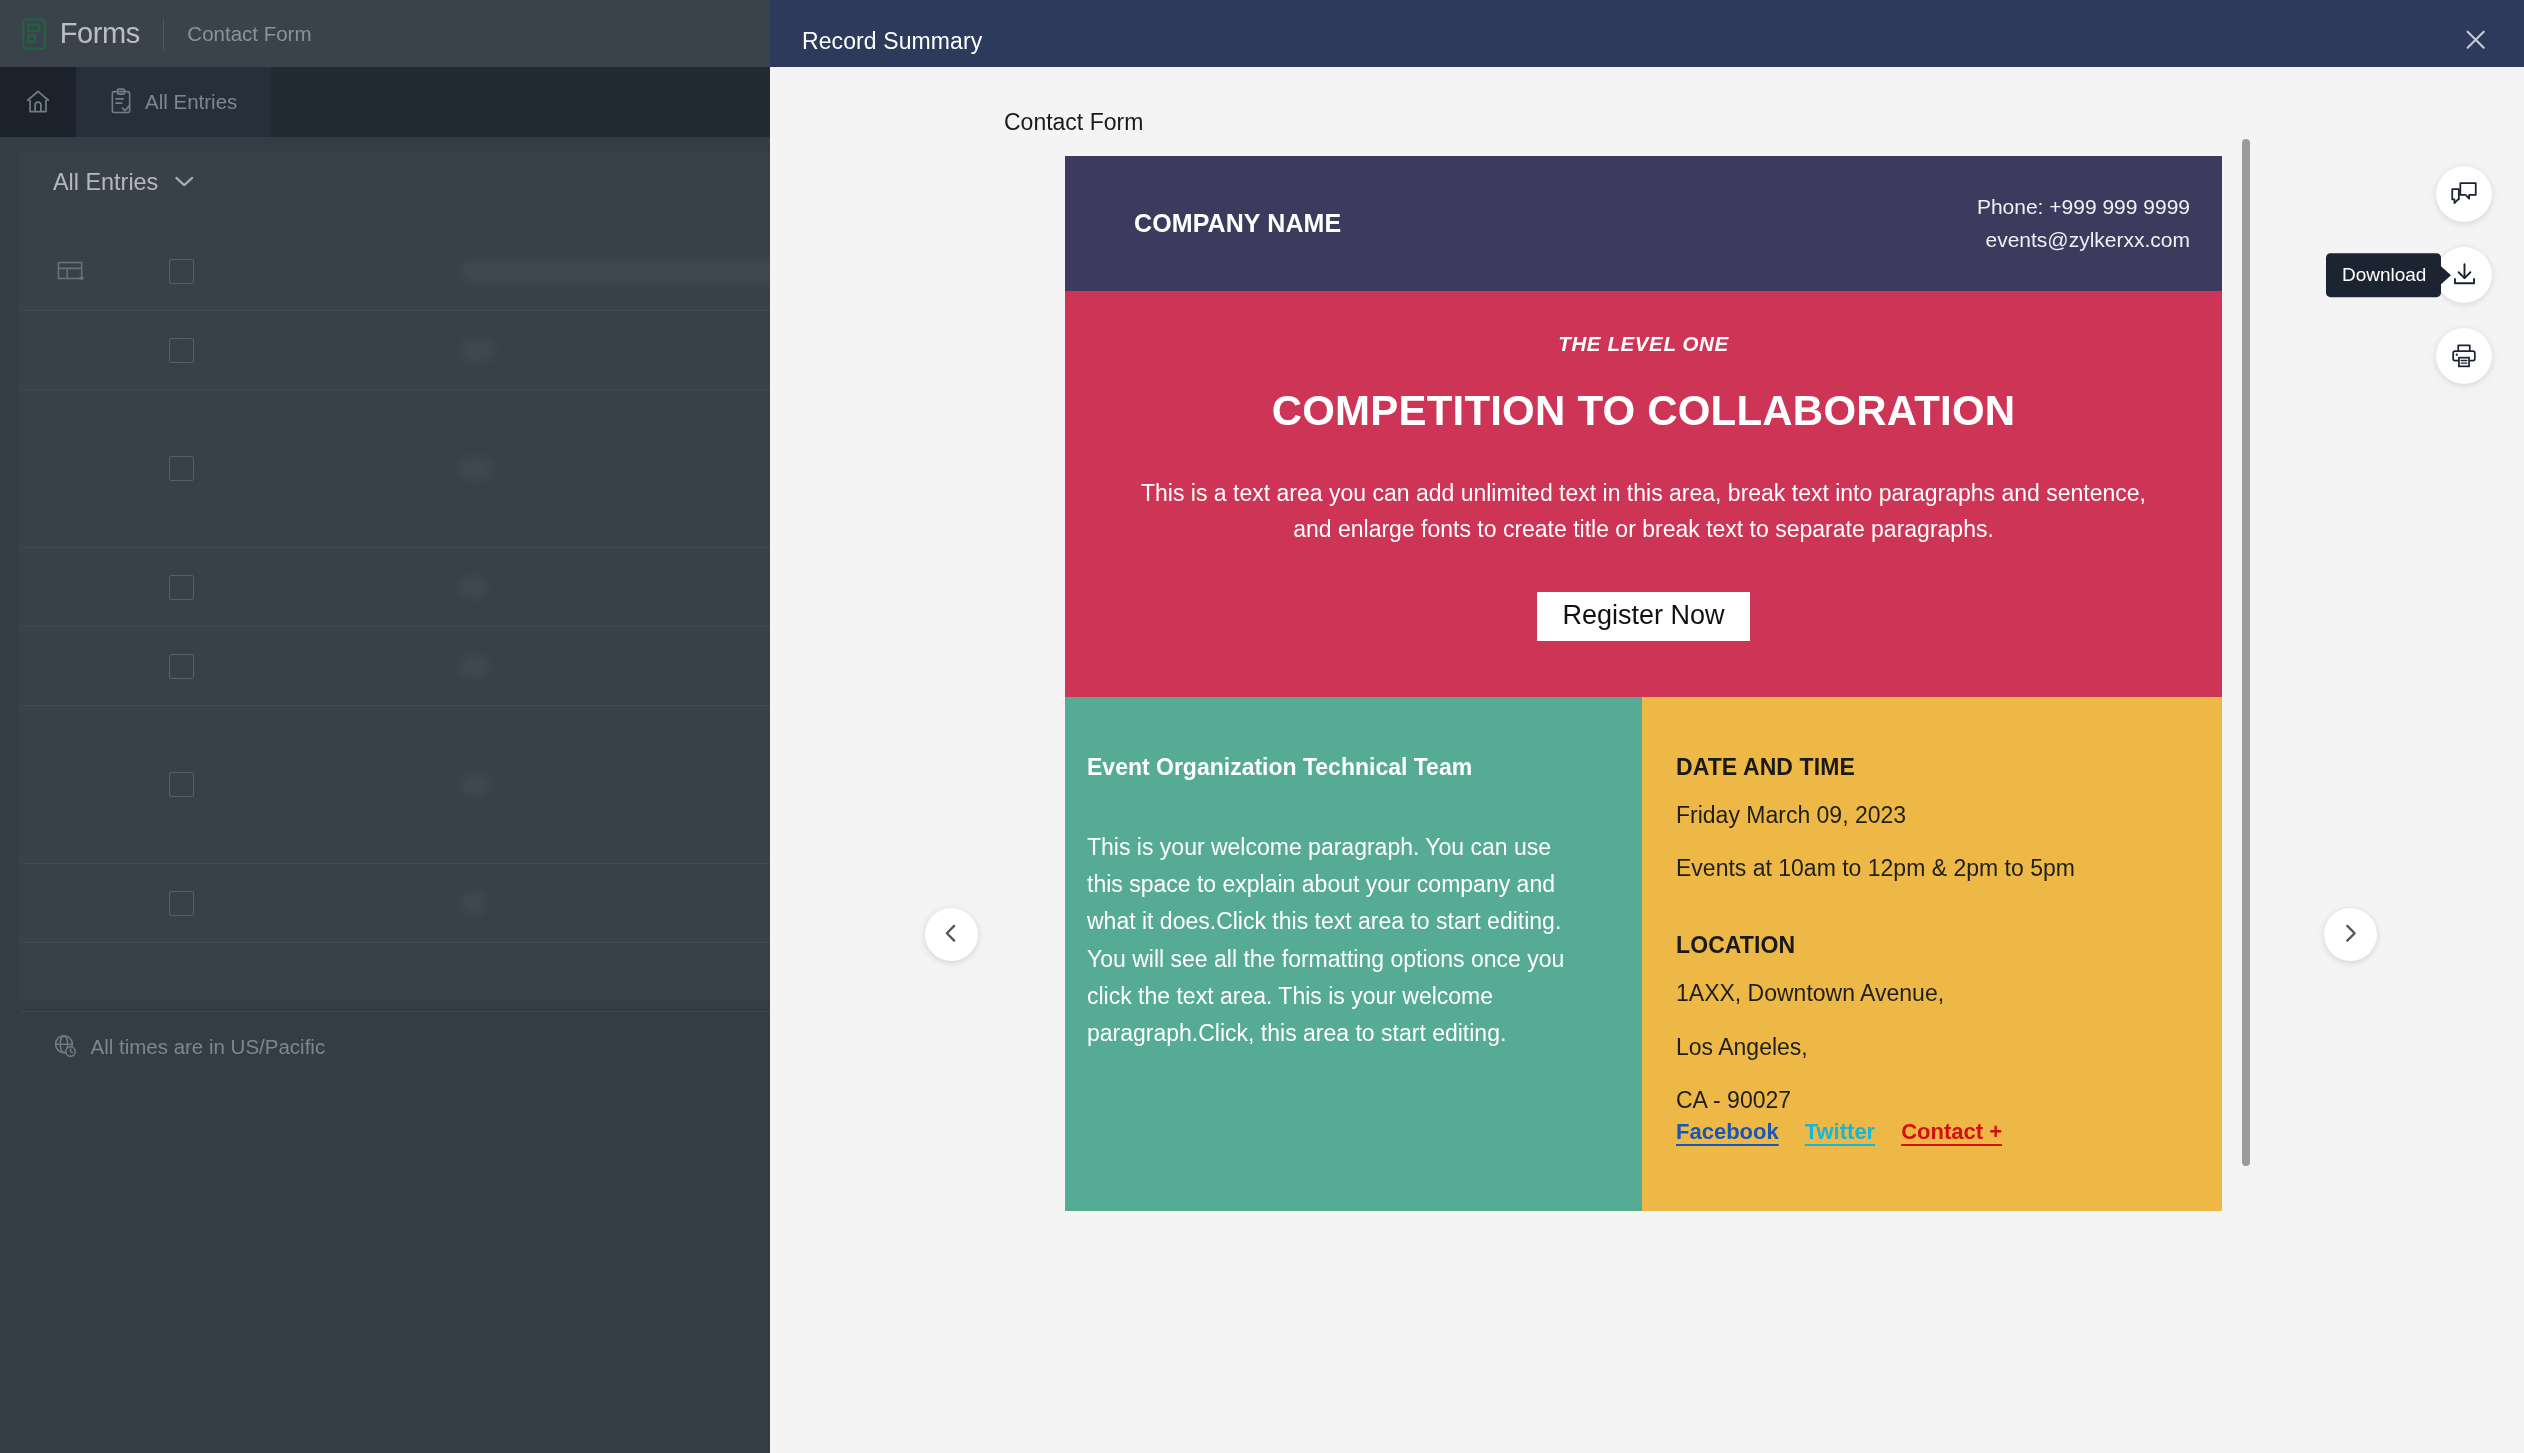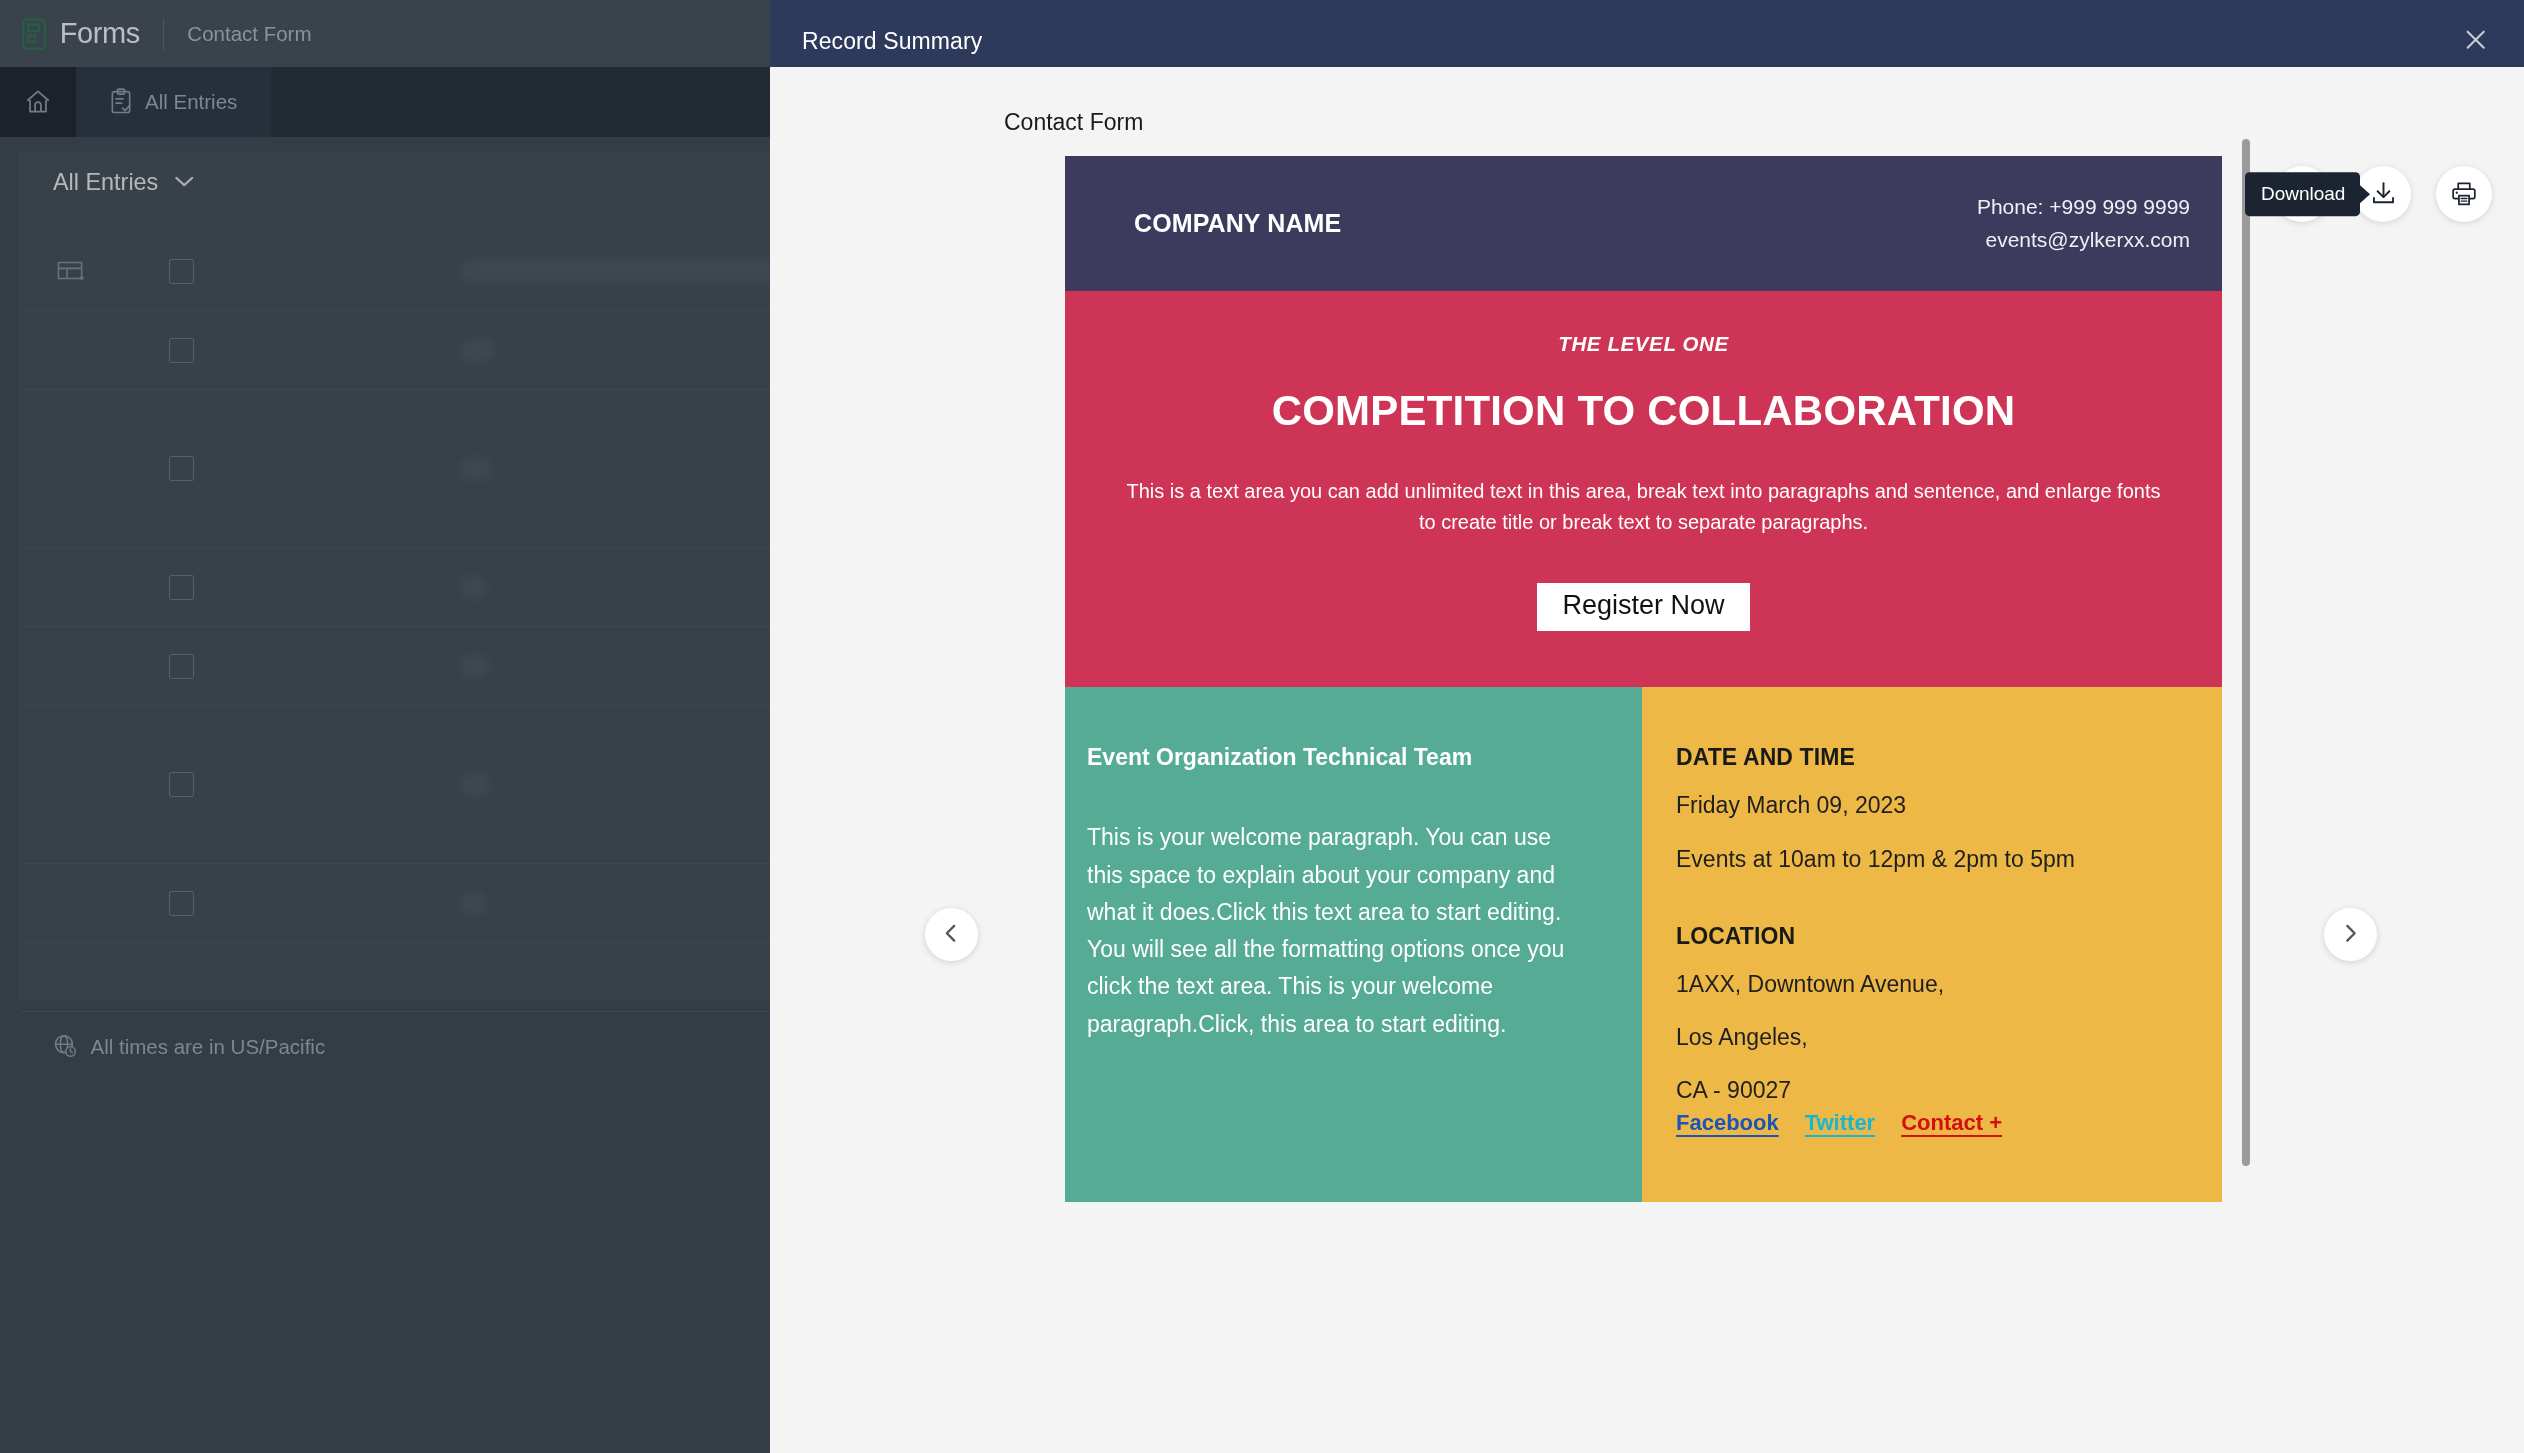--- a/index.html
+++ b/index.html
@@ -167,21 +167,21 @@
     font-size: 20.5px; font-style: italic; font-weight: 700;
     color: #ffffff; letter-spacing: 0.6px;
   }
   .ec-headline {
     margin-top: 31px;
     font-size: 42px; font-weight: 700; color: #ffffff;
     letter-spacing: 0.2px;
   }
   .ec-hero-text {
     margin-top: 41px;
-    font-size: 20px; color: #ffffff; line-height: 1.55;
+    font-size: 23px; color: #ffffff; line-height: 1.55;
     max-width: 1053px; margin-left: auto; margin-right: auto;
   }
   .ec-cta-wrap { margin-top: 45px; display: flex; justify-content: center; }
   .ec-cta {
     background: #ffffff; color: #111111;
     font-size: 27px; font-weight: 400;
     padding: 7.3px 25px 10.2px 25px;
     border: none; cursor: pointer;
     font-family: "Liberation Sans", sans-serif;
   }
@@ -240,21 +240,21 @@
     box-shadow: 0 1.5px 7.3px rgba(0,0,0,0.14);
     display: flex; align-items: center; justify-content: center;
     cursor: pointer;
   }
   .nav-prev { left: 155px; top: 841px; }
   .nav-next { left: 1554px; top: 841px; }
 
   
   .action-rail {
     position: absolute; right: 32px; top: 99px;
-    display: flex; flex-direction: row; gap: 25px;
+    display: flex; flex-direction: column; gap: 25px;
     align-items: flex-end;
   }
   .action-btn {
     position: relative;
     width: 56px; height: 56px; border-radius: 50%;
     background: #ffffff;
     box-shadow: 0 1.5px 7.3px rgba(0,0,0,0.13);
     display: flex; align-items: center; justify-content: center;
     cursor: pointer;
   }

